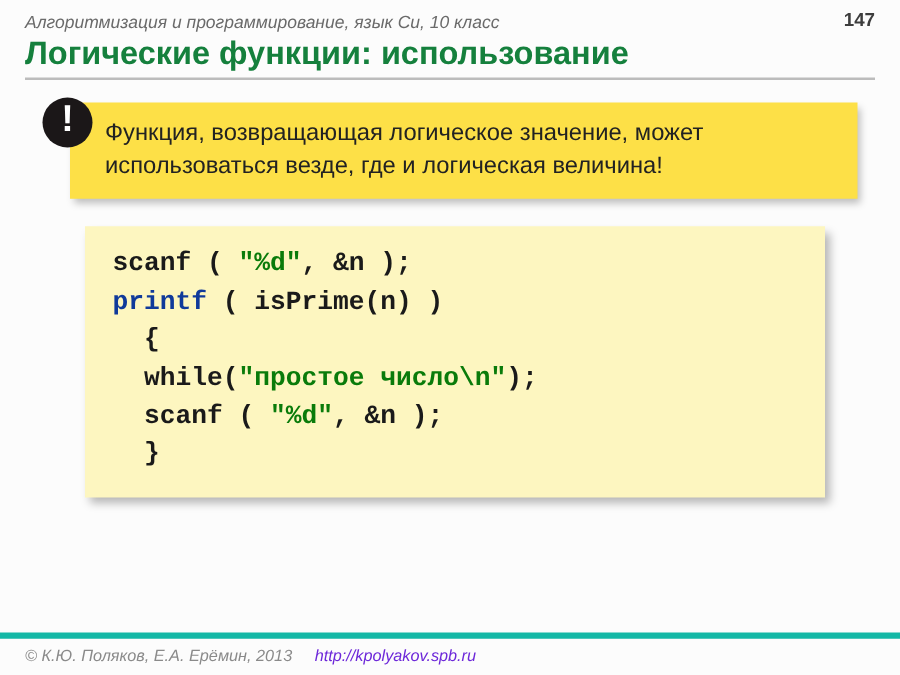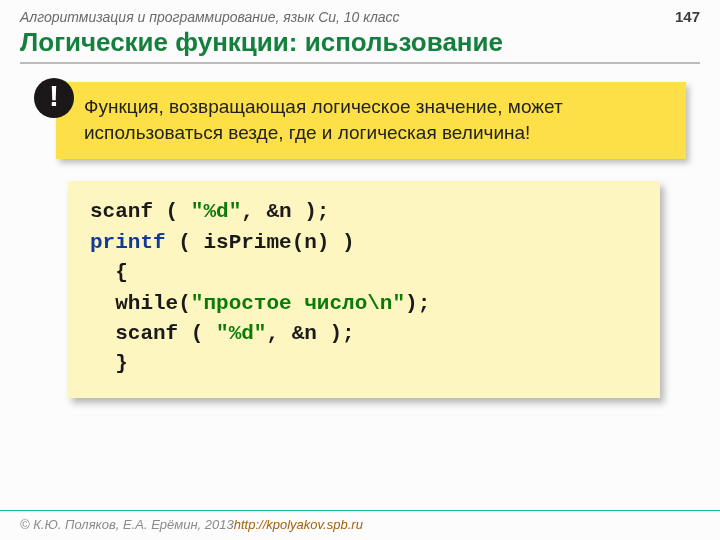--- a/index.html
+++ b/index.html
@@ -74,26 +74,27 @@
   .kw-nav { color: #103a9a; }
   .kw-green { color: #0a7b0a; }
   .footer {
     position: absolute;
     left: 0;
     right: 0;
     bottom: 8px;
     padding: 0 20px;
     font-size: 13px;
     color: #8a8a8a;
-    border-top: 1px solid #14b8a6;
+    border-top: 5px solid #14b8a6;
     padding-top: 6px;
     display: flex;
+    gap: 18px;
   }
   .copyright { font-style: italic; }
-  .url { font-style: italic; color: #a16207; }
+  .url { font-style: italic; color: #6d28d9; }
 </style>
 </head>
 <body>
 
 <div class="topbar">
   <span class="topbar-left">Алгоритмизация и программирование, язык Си, 10 класс</span>
   <span class="pagenum">147</span>
 </div>
 
 <div class="title-wrap">

